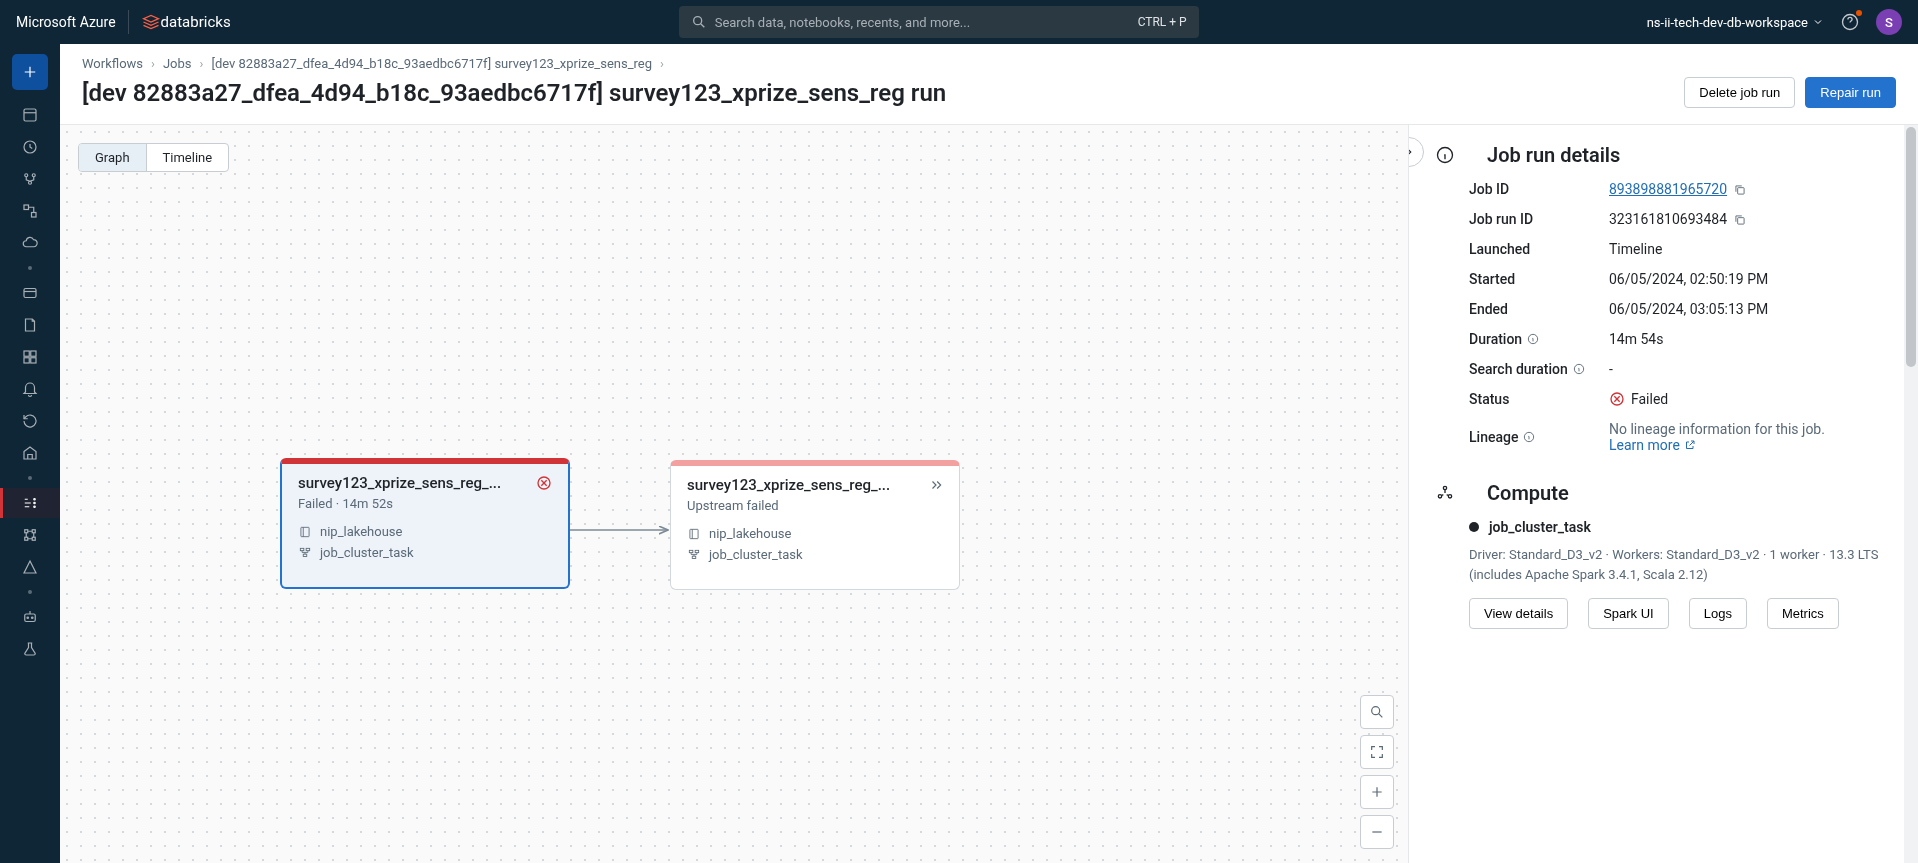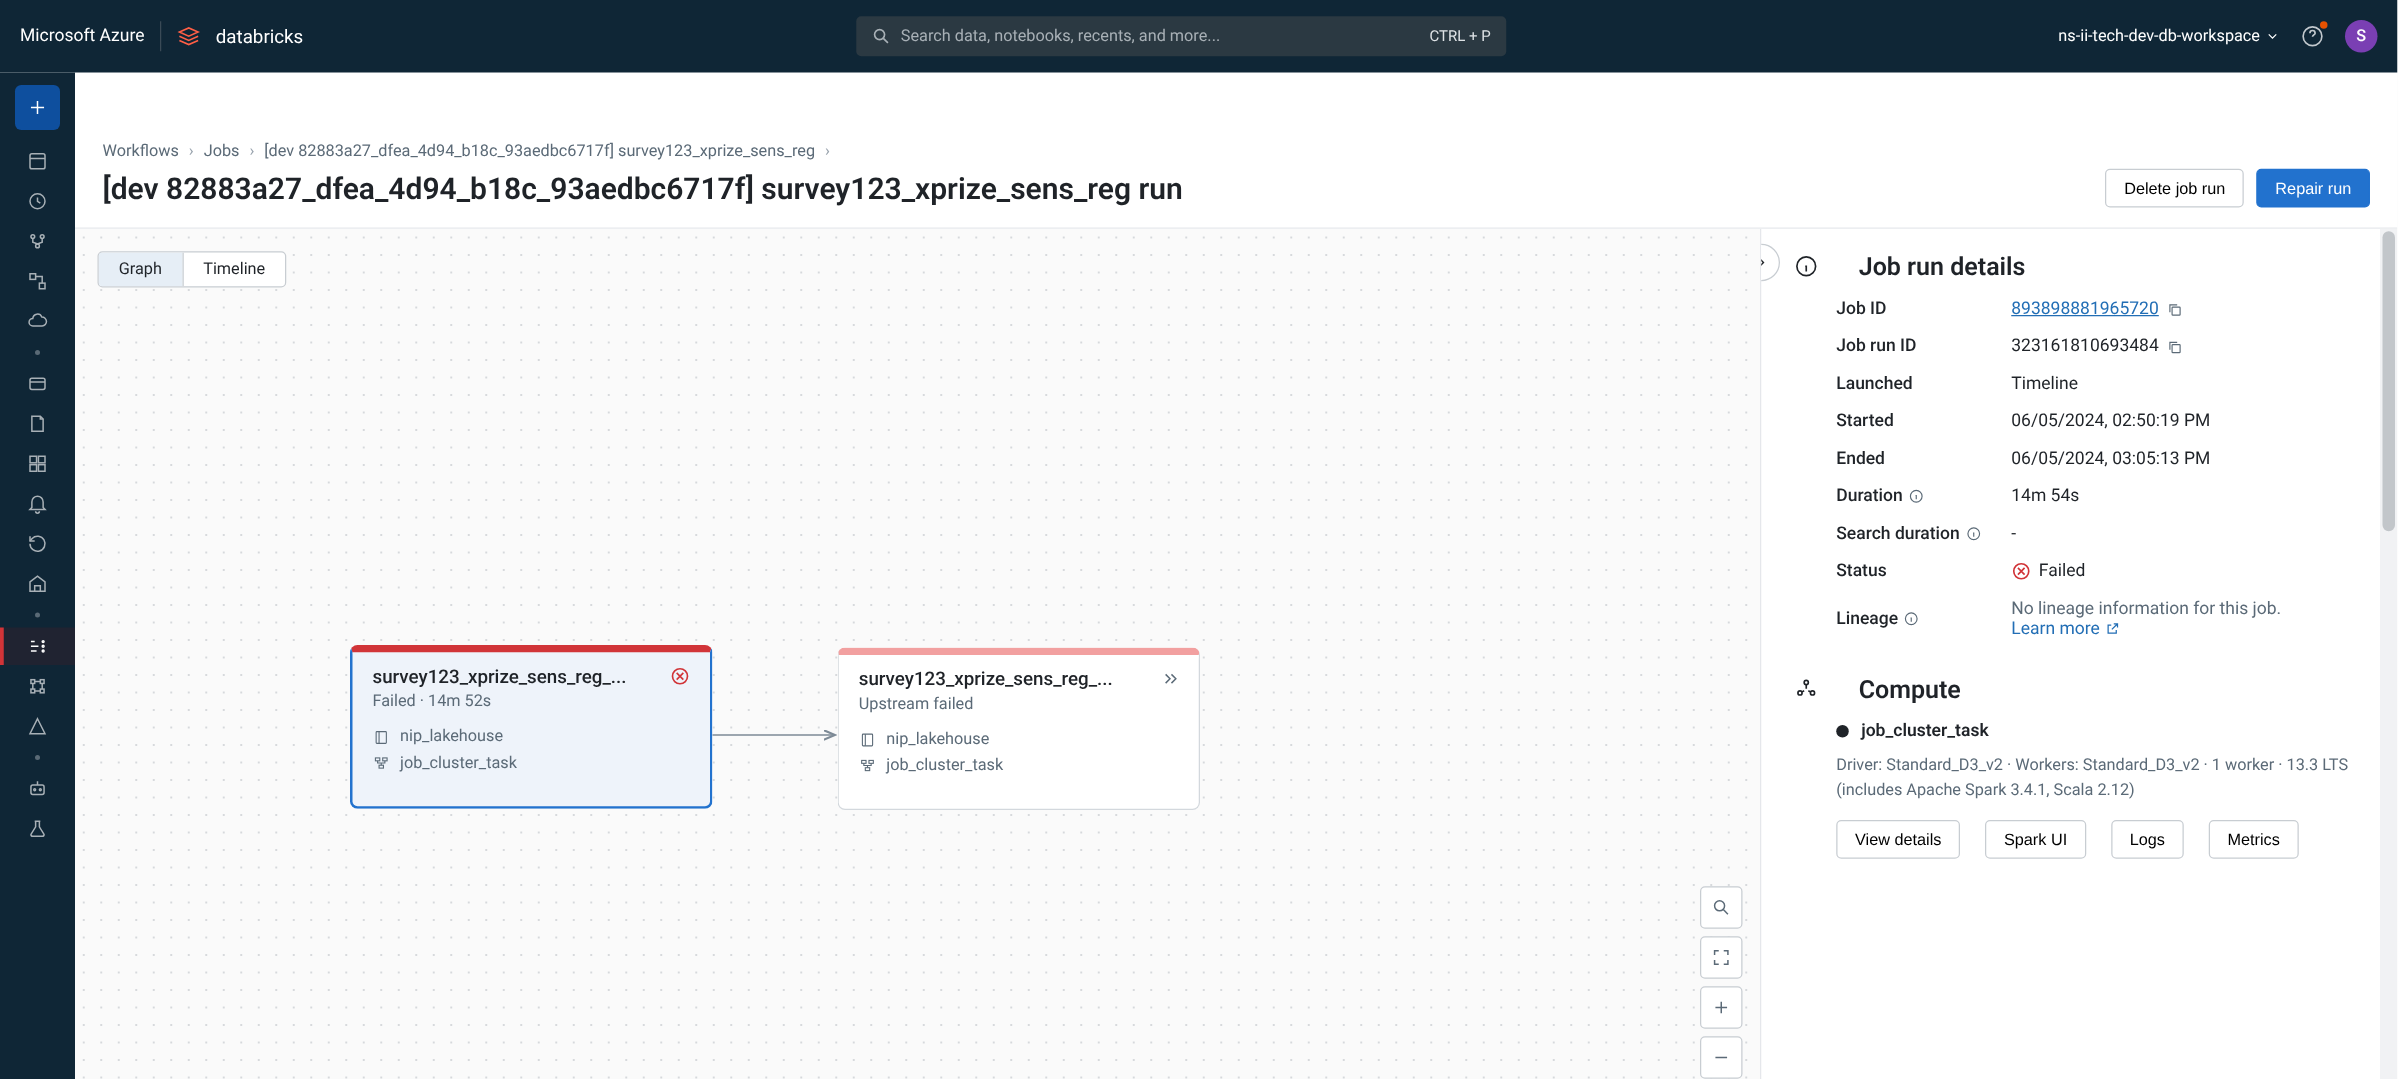--- a/index.html
+++ b/index.html
@@ -4,31 +4,31 @@
 <style>
 * { box-sizing: border-box; margin: 0; padding: 0; }
 body {
   font-family: -apple-system, BlinkMacSystemFont, "Segoe UI", Roboto, sans-serif;
   font-size: 13px;
   color: #1f2328;
   background: #fff;
   overflow: hidden;
 }
 .topbar {
-  height: 58px;
+  height: 44px;
   background: #0f2636;
   display: flex;
   align-items: center;
   padding: 0 16px;
   color: #fff;
 }
 .brand-group { display: flex; align-items: center; gap: 12px; }
 .brand-azure { font-size: 14px; font-weight: 400; }
 .brand-divider { width: 1px; height: 24px; background: #3a4a56; }
-.brand-db { display: flex; align-items: center; gap: 12px; font-size: 15px; font-weight: 400; }
+.brand-db { display: flex; align-items: center; gap: 0; font-size: 15px; font-weight: 400; }
 .brand-db-icon { width: 20px; height: 20px; }
 .search-wrap { flex: 1; display: flex; justify-content: center; }
 .search {
   width: 520px;
   height: 32px;
   background: #2b3942;
   border-radius: 4px;
   display: flex;
   align-items: center;
   padding: 0 12px;
@@ -70,21 +70,20 @@
 .sidebar-item.create svg { stroke:#fff; }
 .sidebar-item.active { background: #8b1a1a22; }
 .sidebar-item.active::before { content:""; position:absolute; left:0; top:0; bottom:0; width:3px; background:#d13438; }
 .sidebar-item.active svg { stroke:#fff; }
 .sidebar-dot { width:4px; height:4px; border-radius:50%; background:#5a6a76; margin:6px 0;}
 
 .main { flex: 1; display: flex; flex-direction: column; overflow:hidden; }
 .header {
   padding: 12px 22px 16px;
   border-bottom: 1px solid #e5e7eb;
-  margin-top: 44px;
 }
 .breadcrumbs { display: flex; align-items: center; gap: 8px; font-size: 13px; color: #5b6a77; flex-wrap:wrap;}
 .breadcrumbs a { color: #5b6a77; text-decoration: none; }
 .breadcrumbs .chev { color: #9aa4ae; }
 .page-title-row { display: flex; align-items: center; margin-top: 6px; }
 .page-title { font-size: 24px; font-weight: 600; flex: 1; color:#1f2328;}
 .btn {
   padding: 7px 14px;
   border-radius: 4px;
   font-size: 13px;

